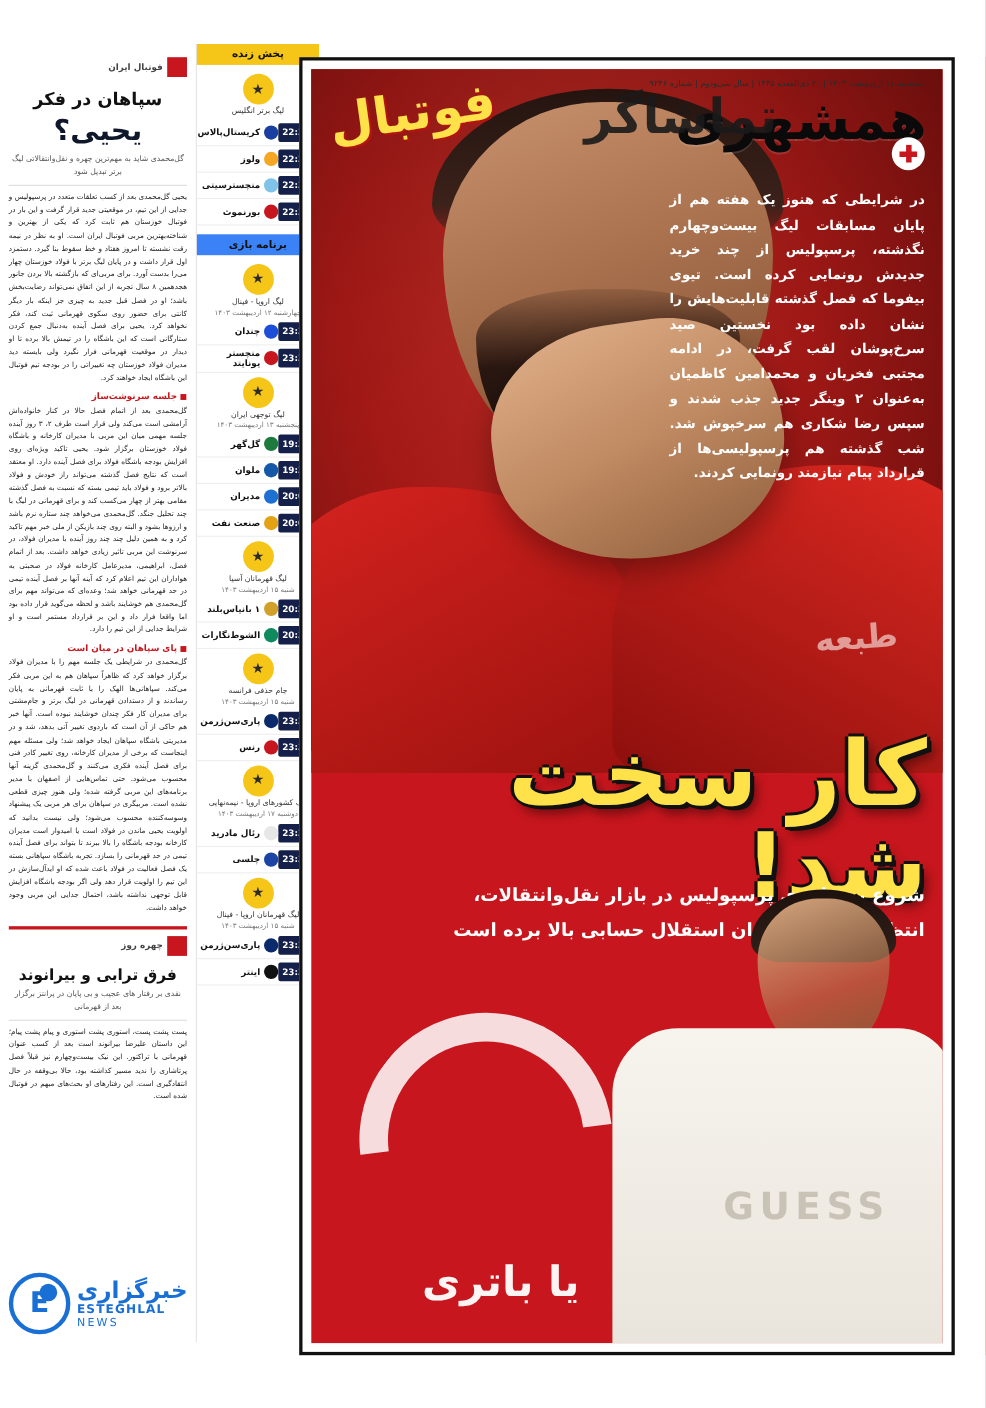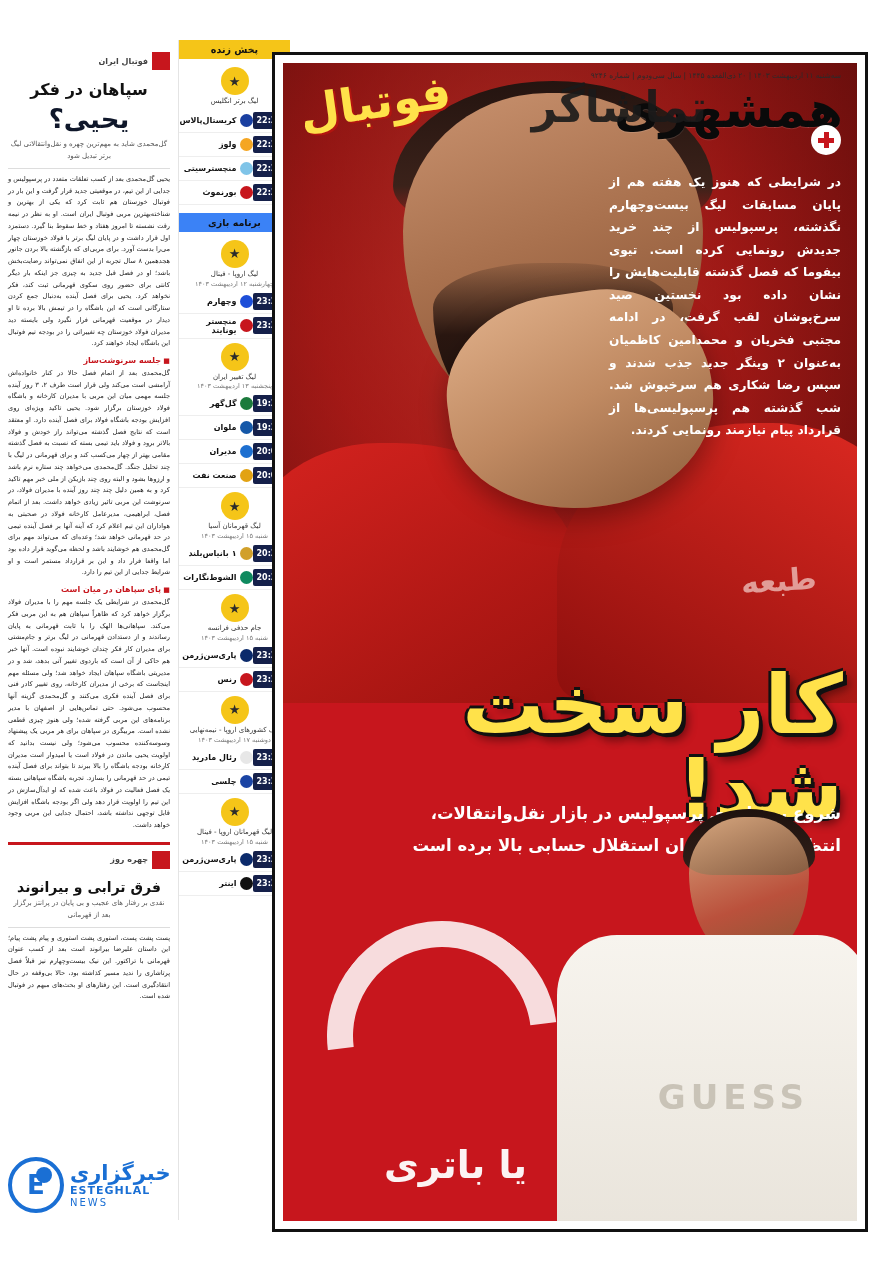--- a/index.html
+++ b/index.html
@@ -324,30 +324,30 @@
         </div>
         <div class="tv-sect">برنامه بازی</div>
         <div class="tv-comp">
           <div class="tv-badge">★</div>
           <div class="tv-comp-name">لیگ اروپا - فینال</div>
           <div class="tv-date">چهارشنبه ۱۲ اردیبهشت ۱۴۰۳</div>
         </div>
         <div class="tv-match">
           <span class="tv-time">23:30</span>
           <span class="tv-dot" style="background: rgb(29, 78, 216);"></span>
-          <span class="tv-team">وچهارم</span>
+          <span class="tv-team">چندان</span>
         </div>
         <div class="tv-match">
           <span class="tv-time">23:30</span>
           <span class="tv-dot" style="background: rgb(199, 22, 29);"></span>
           <span class="tv-team">منچستر یونایتد</span>
         </div>
         <div class="tv-comp">
           <div class="tv-badge">★</div>
-          <div class="tv-comp-name">لیگ تغییر ایران</div>
+          <div class="tv-comp-name">لیگ توجهی ایران</div>
           <div class="tv-date">پنجشنبه ۱۳ اردیبهشت ۱۴۰۳</div>
         </div>
         <div class="tv-match">
           <span class="tv-time">19:30</span>
           <span class="tv-dot" style="background: rgb(27, 122, 60);"></span>
           <span class="tv-team">گل‌گهر</span>
         </div>
         <div class="tv-match">
           <span class="tv-time">19:30</span>
           <span class="tv-dot" style="background: rgb(21, 88, 168);"></span>

